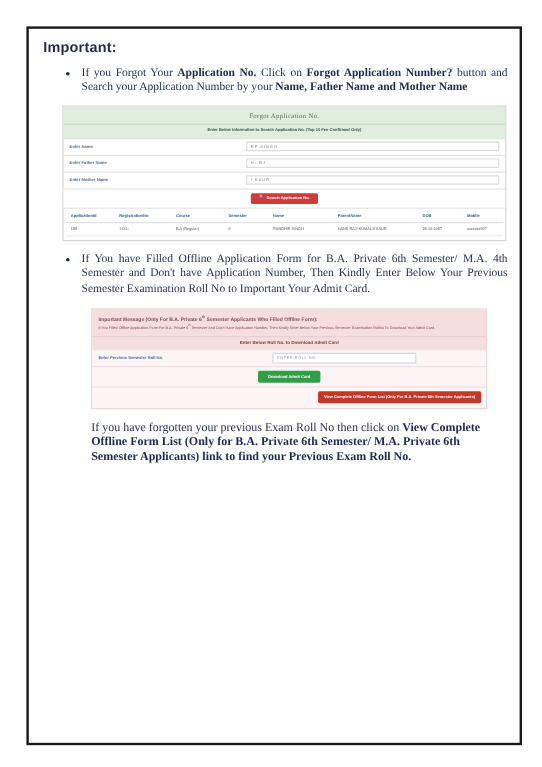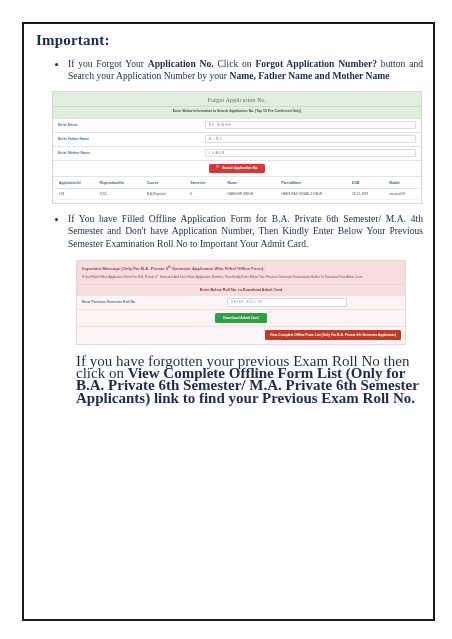--- a/index.html
+++ b/index.html
@@ -8,22 +8,22 @@
     font-family:"Liberation Serif", serif;
     overflow:hidden;
   }
   .page{
     position:absolute;left:22px;top:22px;width:413px;height:599px;
     border:2px solid #1a1a1a;box-sizing:border-box;background:#fff;
   }
   .page-inner{padding:8px 10px 0 10px;}
 
   .hdr{
-    font-family:Liberation Serif, serif;
-    font-weight:bold;font-size:15px;color:#1f2a52;
+    font-family:Liberation Sans, sans-serif;
+    font-weight:bold;font-size:12px;color:#1f2a52;
     margin:0 0 6px 2px;letter-spacing:.2px;
   }
 
   ul.blist{margin:0;padding:0 0 0 34px;list-style:none;}
   li.bullet{position:relative;margin:9px 0 2px 0;}
   li.bullet:before{
     content:"";position:absolute;left:-13px;top:5px;
     width:3px;height:3px;border-radius:50%;background:#1f2a52;
   }
   .btext{
@@ -128,21 +128,21 @@
   }
   .btn-red2{
     background:#c0392b;color:#fff;font-size:3.3px;font-weight:bold;
     padding:2.8px 5px;border-radius:1.5px;white-space:nowrap;
   }
 
   
   .closing{
     margin:10px 0 0 42px;width:348px;
     font-family:"Liberation Serif", serif;
-    font-size:15px;line-height:12.4px;color:#1f2a52;
+    font-size:10px;line-height:12.4px;color:#1f2a52;
   }
   .closing b{font-weight:bold;}
 </style>
 </head>
 <body>
 
 <div class="page">
   <div class="page-inner">
 
     <div class="hdr">Important:</div>

